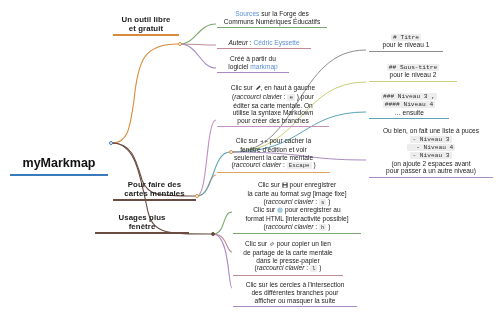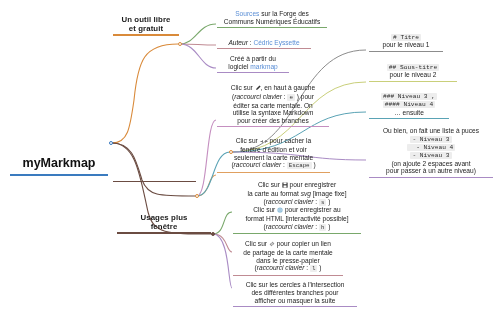--- a/index.html
+++ b/index.html
@@ -95,25 +95,29 @@
   <div class="node lvl1" style="left:113px;top:15px;">
     <div class="txt">
       <span class="seg">Un outil libre</span>
       <span class="seg">et gratuit</span>
     </div>
     <div class="rule" style="background:#d98a3a;width:66px;"></div>
   </div>
   <div class="dot" style="left:178px;top:41.8px;"></div>
 
   <div class="node lvl1" style="left:113px;top:180px;">
+    <div class="txt">
+      <span class="seg">Pour faire des</span>
+      <span class="seg">cartes mentales</span>
+    </div>
     <div class="rule" style="background:#6b4c42;width:83px;"></div>
   </div>
   <div class="dot" style="left:195px;top:193.8px;"></div>
 
-  <div class="node lvl1" style="left:117px;top:213px;">
+  <div class="node lvl1" style="left:95px;top:213px;">
     <div class="txt">
       <span class="seg">Usages plus</span>
       <span class="seg">fenêtre</span>
     </div>
     <div class="rule" style="background:#6b4c42;width:94px;"></div>
   </div>
   <div class="dot filled" style="left:210.5px;top:231.8px;"></div>
 
   <div class="node leaf" style="left:217px;top:10px;">
     <div class="txt">

